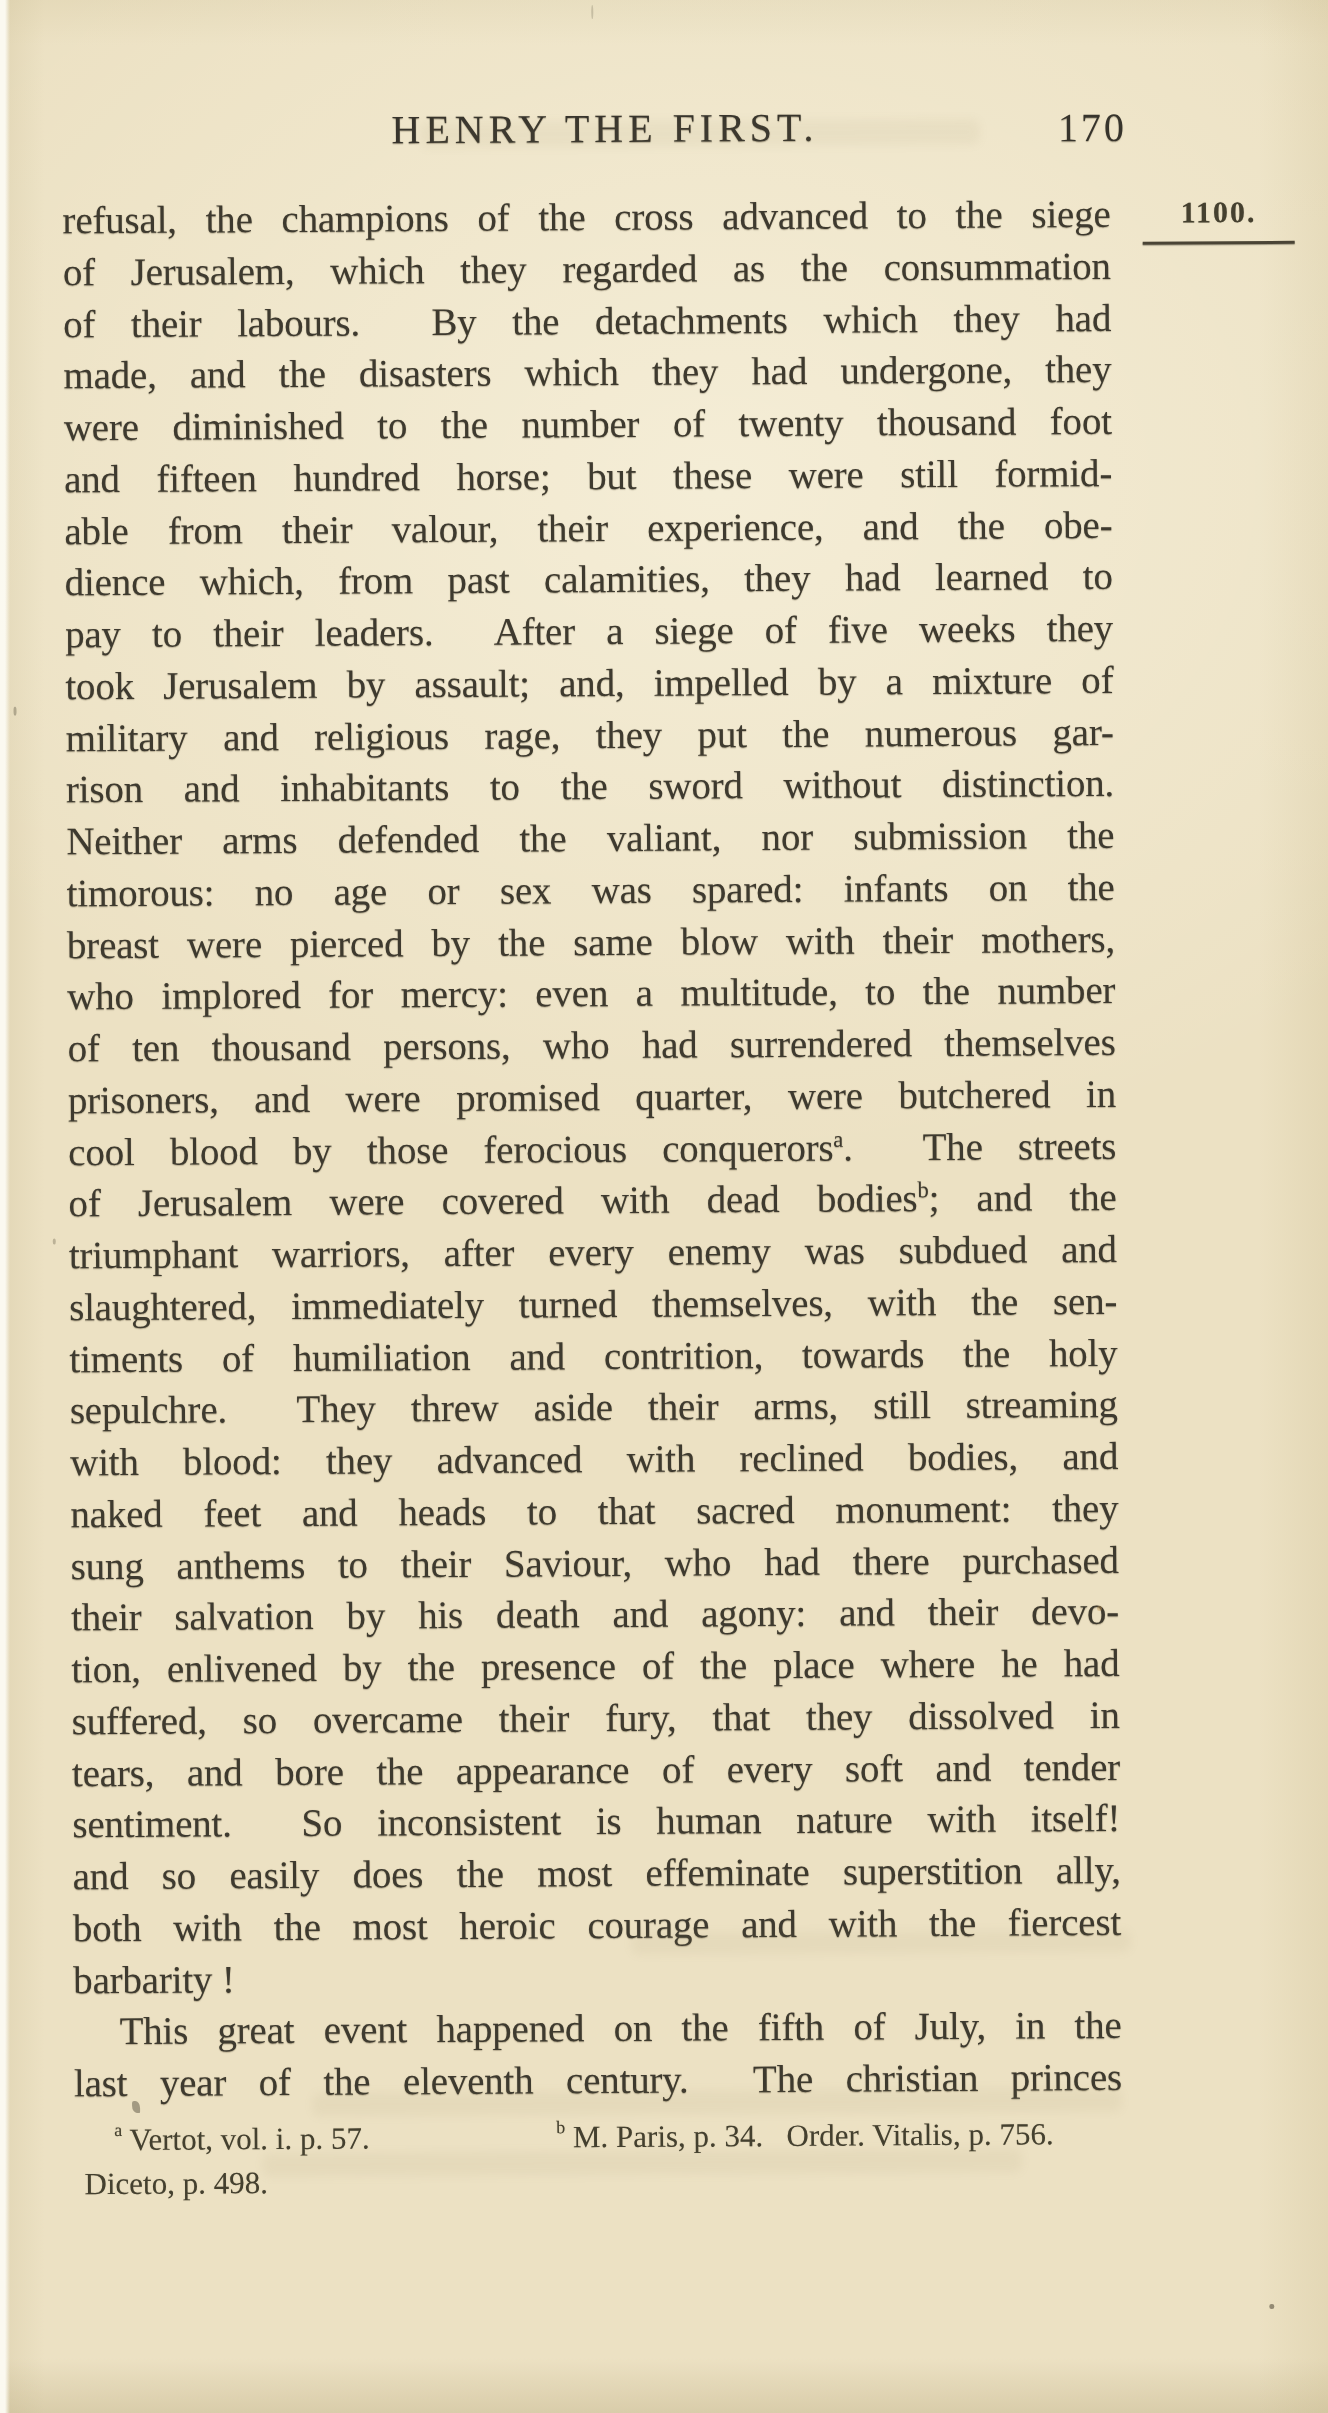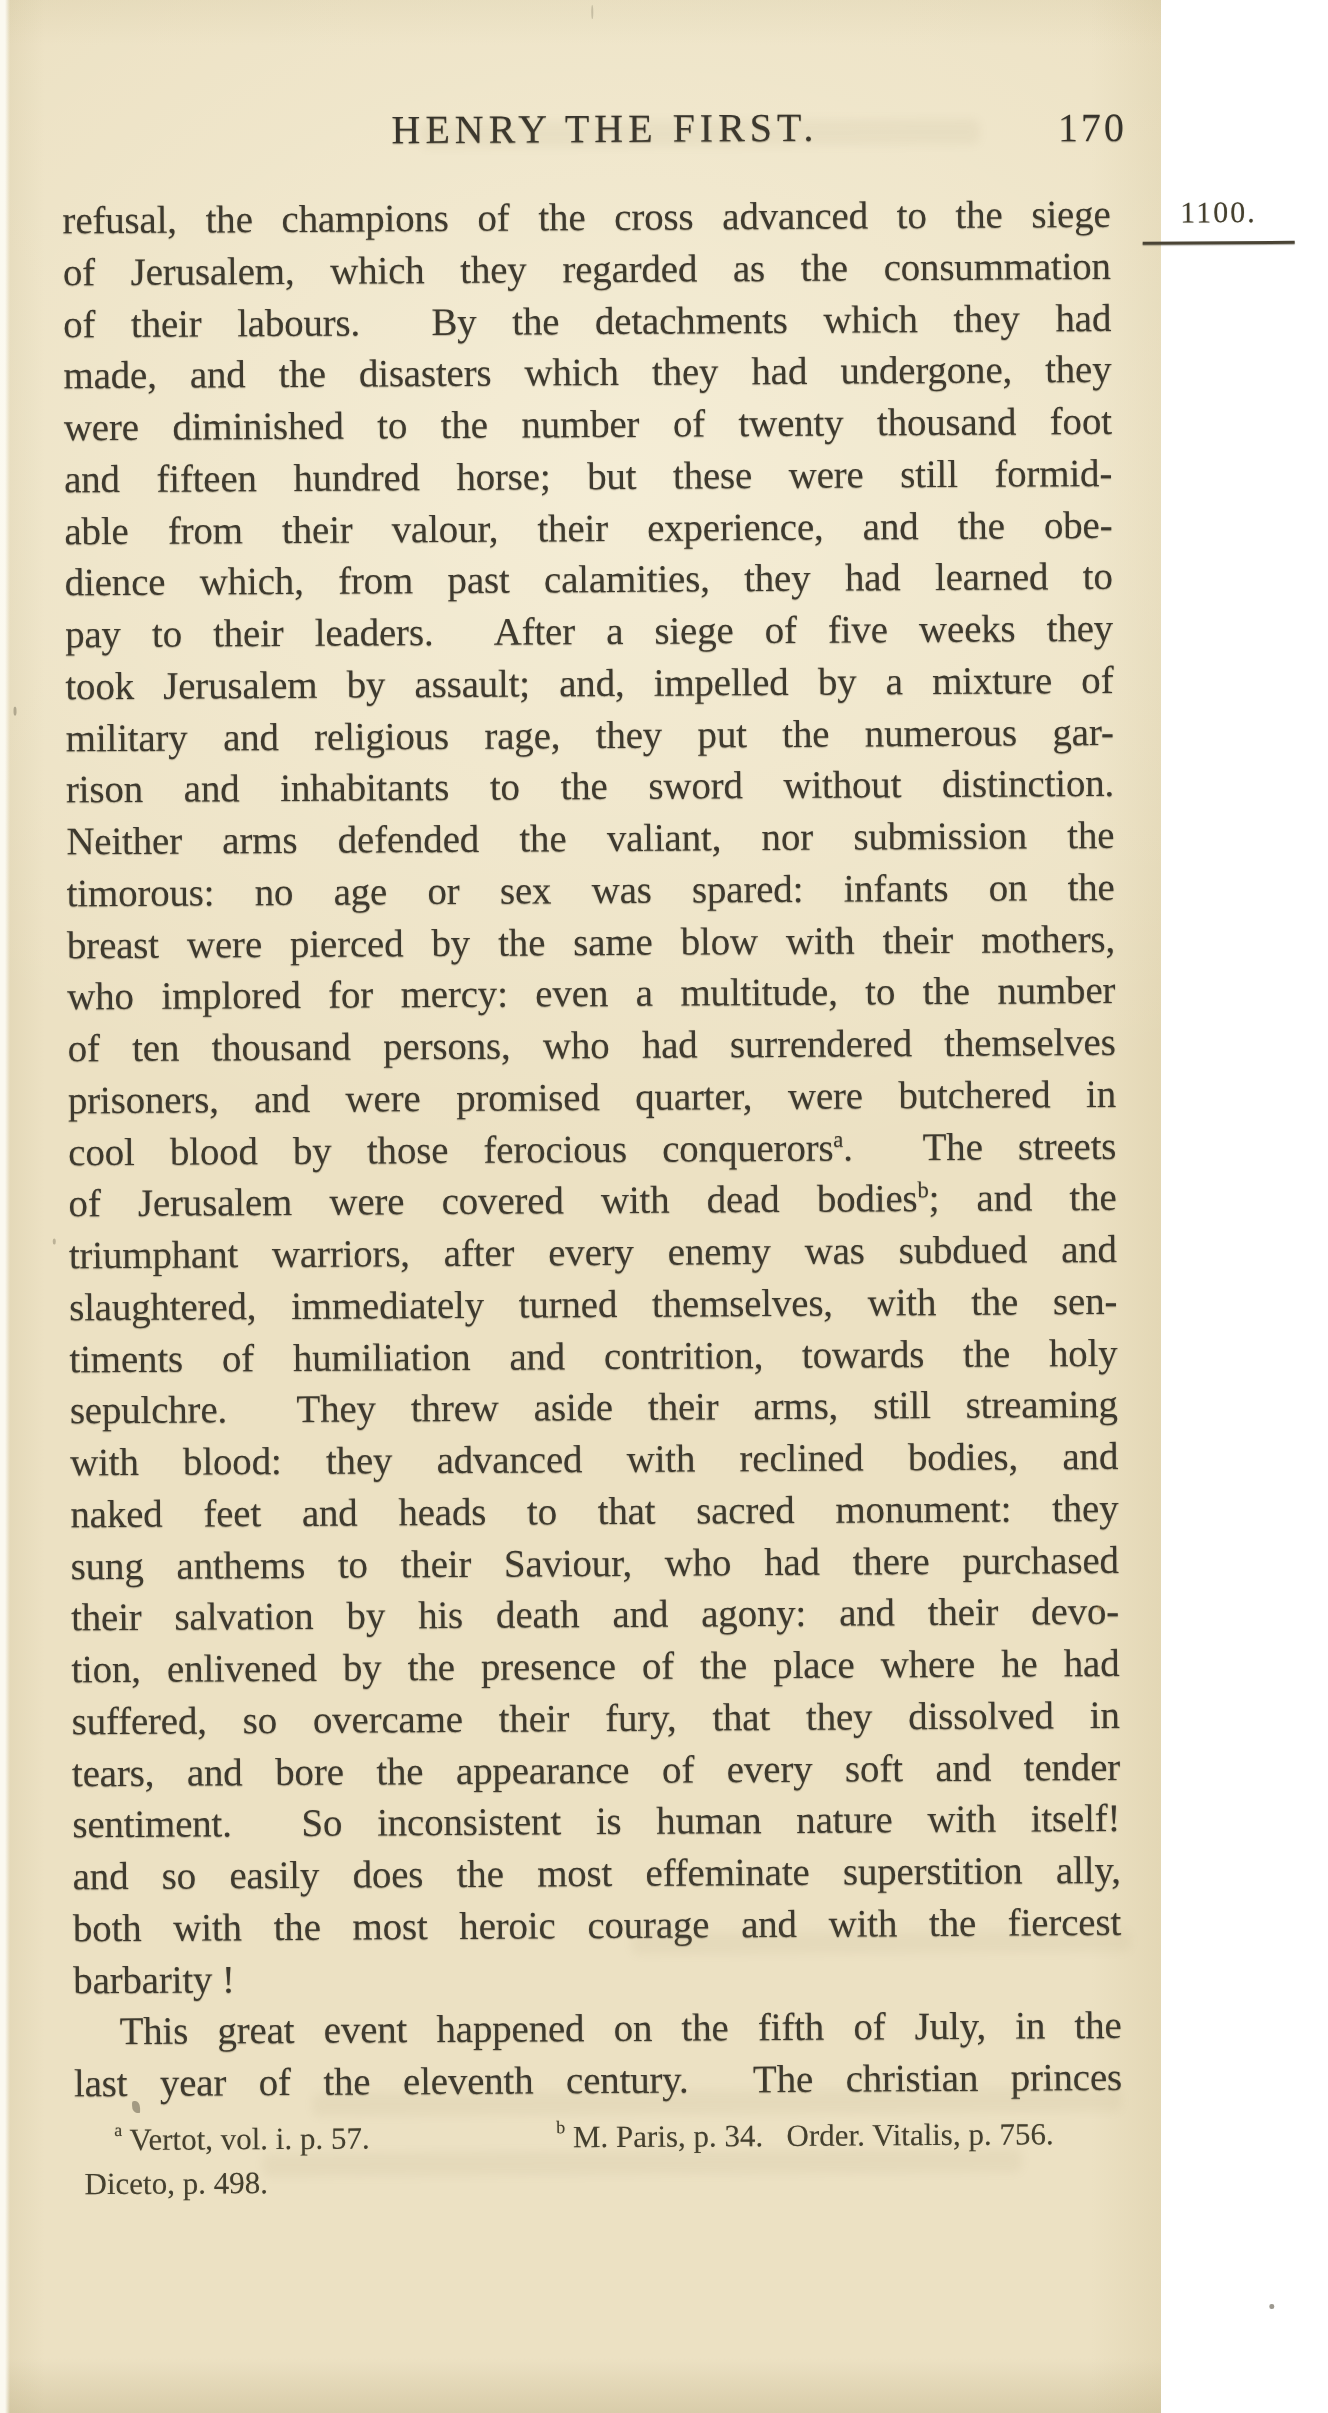--- a/index.html
+++ b/index.html
@@ -5,21 +5,21 @@
   html, body {
     margin: 0;
     padding: 0;
     width: 1328px;
     height: 2413px;
     overflow: hidden;
     font-family: "Liberation Serif", "DejaVu Serif", serif;
   }
   .page {
     position: relative;
-    width: 1161px;
+    width: 1328px;
     height: 2413px;
     background:
       radial-gradient(1300px 1000px at 54% 20%, rgba(255,252,238,0.45), rgba(255,252,238,0) 70%),
       linear-gradient(90deg, #fbf9f0 0px, #fbf9f0 5px, rgba(251,249,240,0) 10px),
       linear-gradient(270deg, rgba(196,180,132,0.22) 0px, rgba(196,180,132,0) 70px),
       linear-gradient(0deg, rgba(168,152,105,0.28) 0px, rgba(168,152,105,0) 55px),
       linear-gradient(180deg, rgba(205,192,150,0.22) 0px, rgba(205,192,150,0) 45px),
       linear-gradient(90deg, rgba(180,165,120,0.18) 0px, rgba(180,165,120,0) 45px),
       #ece1c3;
   }
@@ -56,20 +56,21 @@
     top: 196px;
     left: 1142px;
     width: 152px;
     text-align: center;
   }
   .margin-year {
     font-size: 30px;
     letter-spacing: 2px;
     color: #45402f;
     text-shadow: 0 0 1px rgba(70,60,40,0.4);
+    font-weight: bold;
   }
   .margin-rule {
     margin-top: 12px;
     height: 3px;
     background: #4a4435;
     box-shadow: 0 1px 1px rgba(74,68,53,0.45);
   }
   .text-column {
     position: absolute;
     top: 188px;

